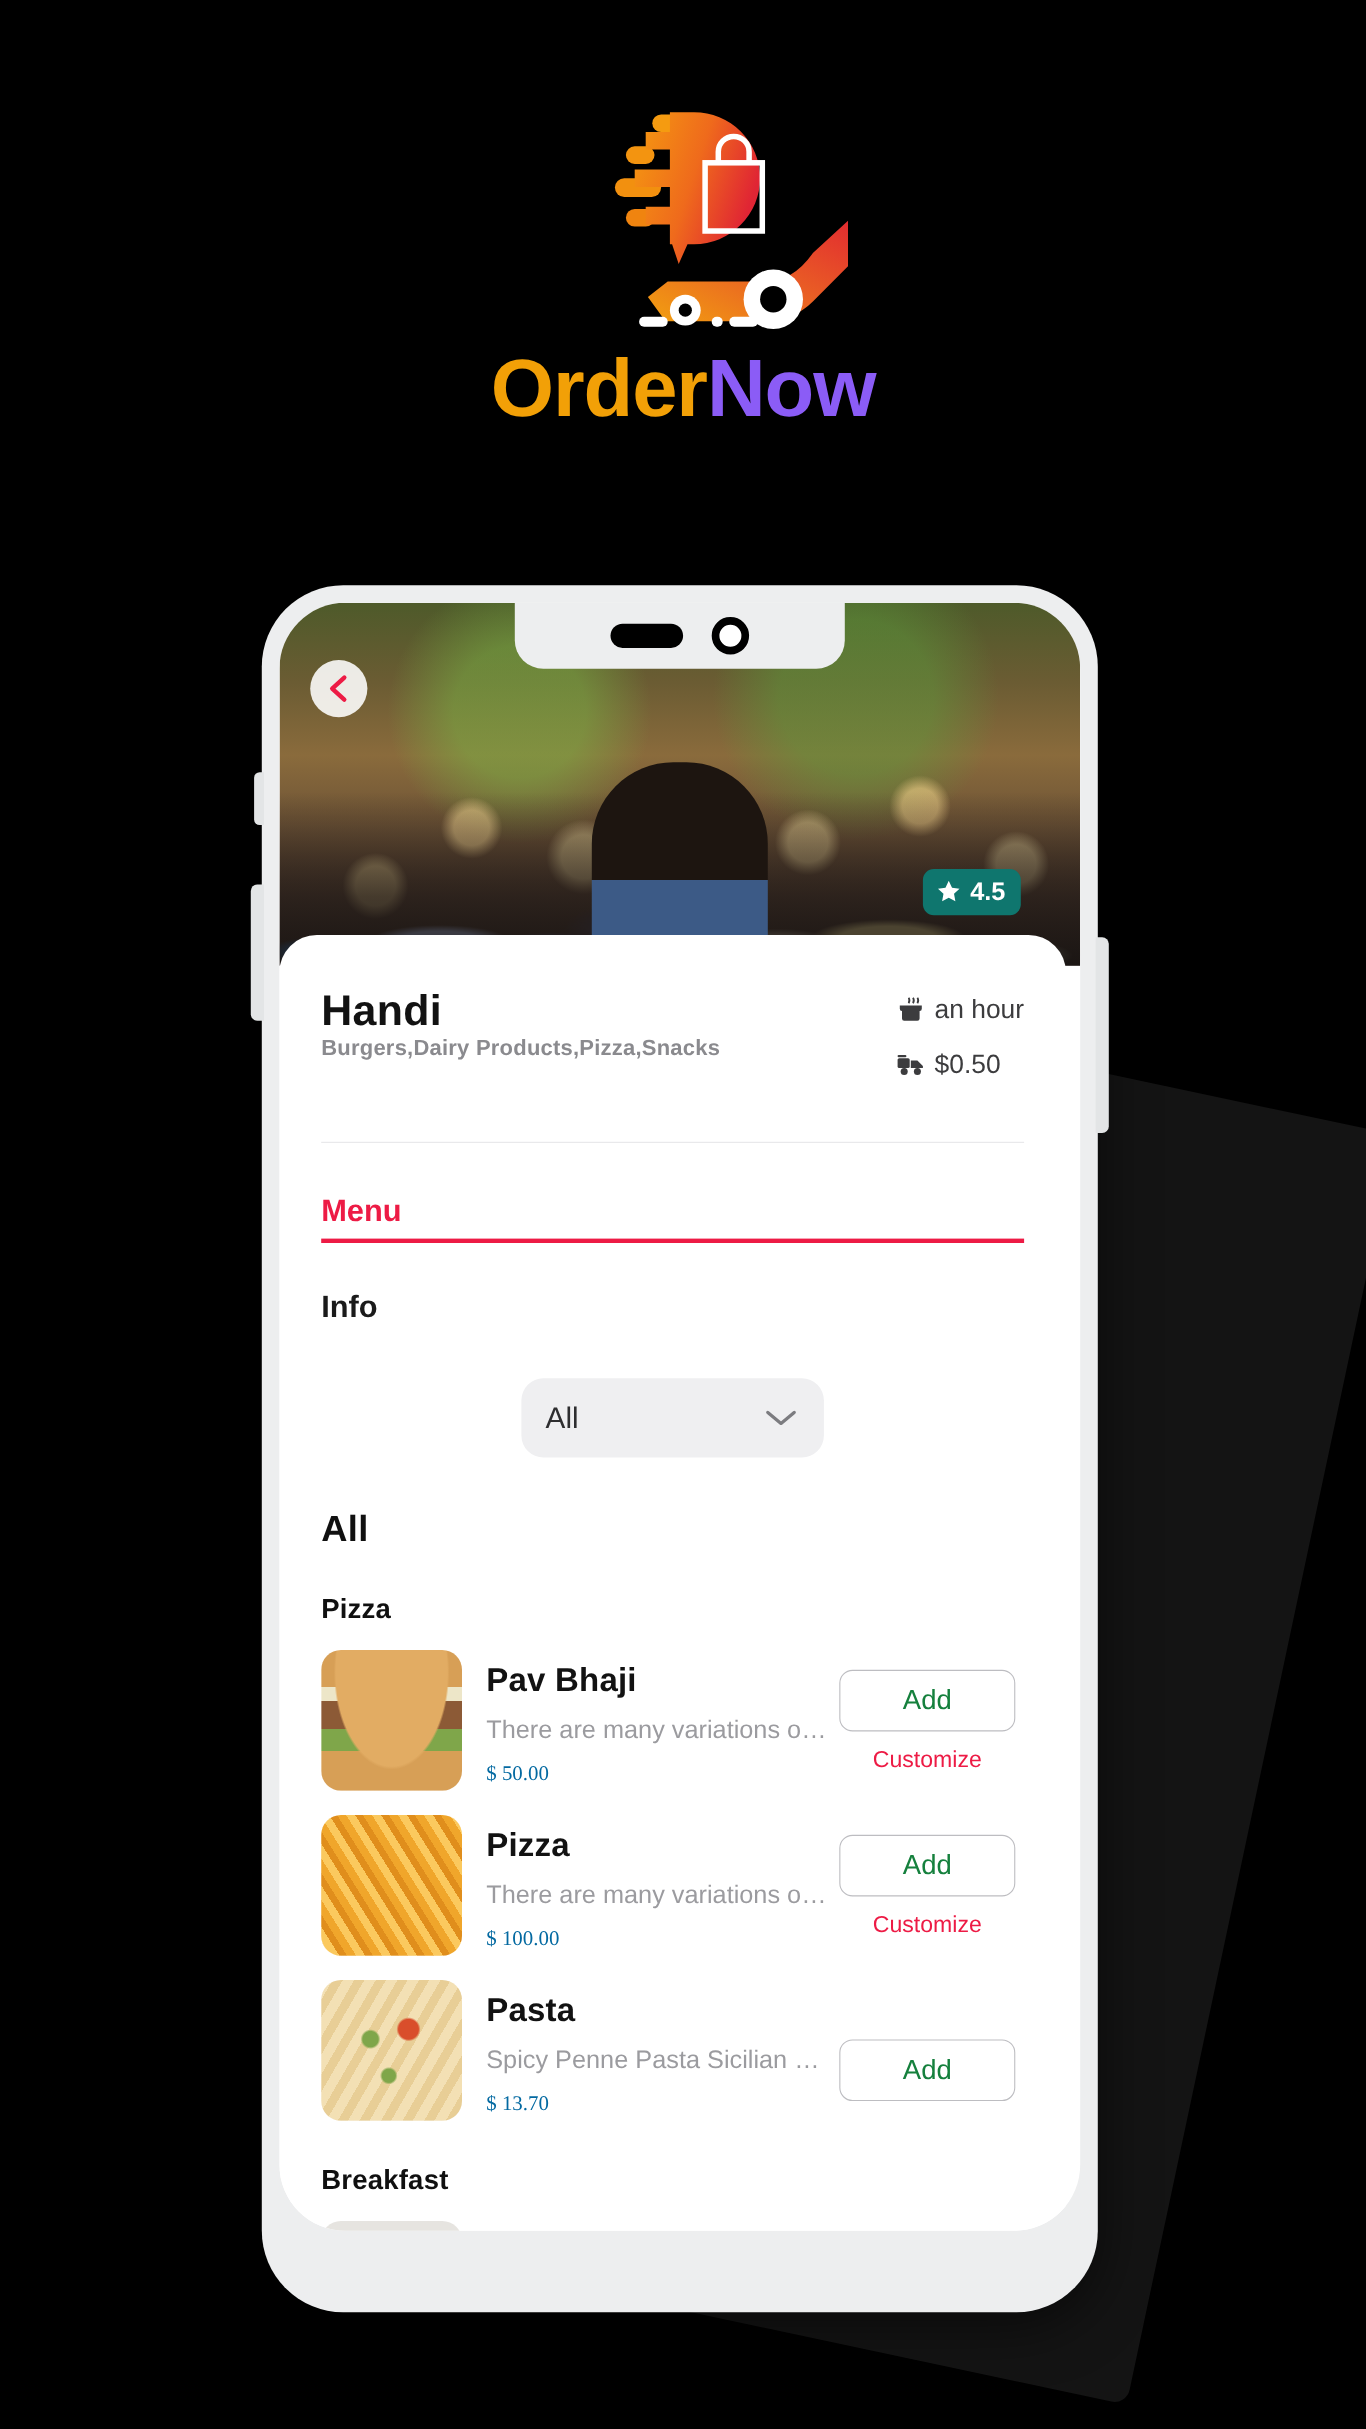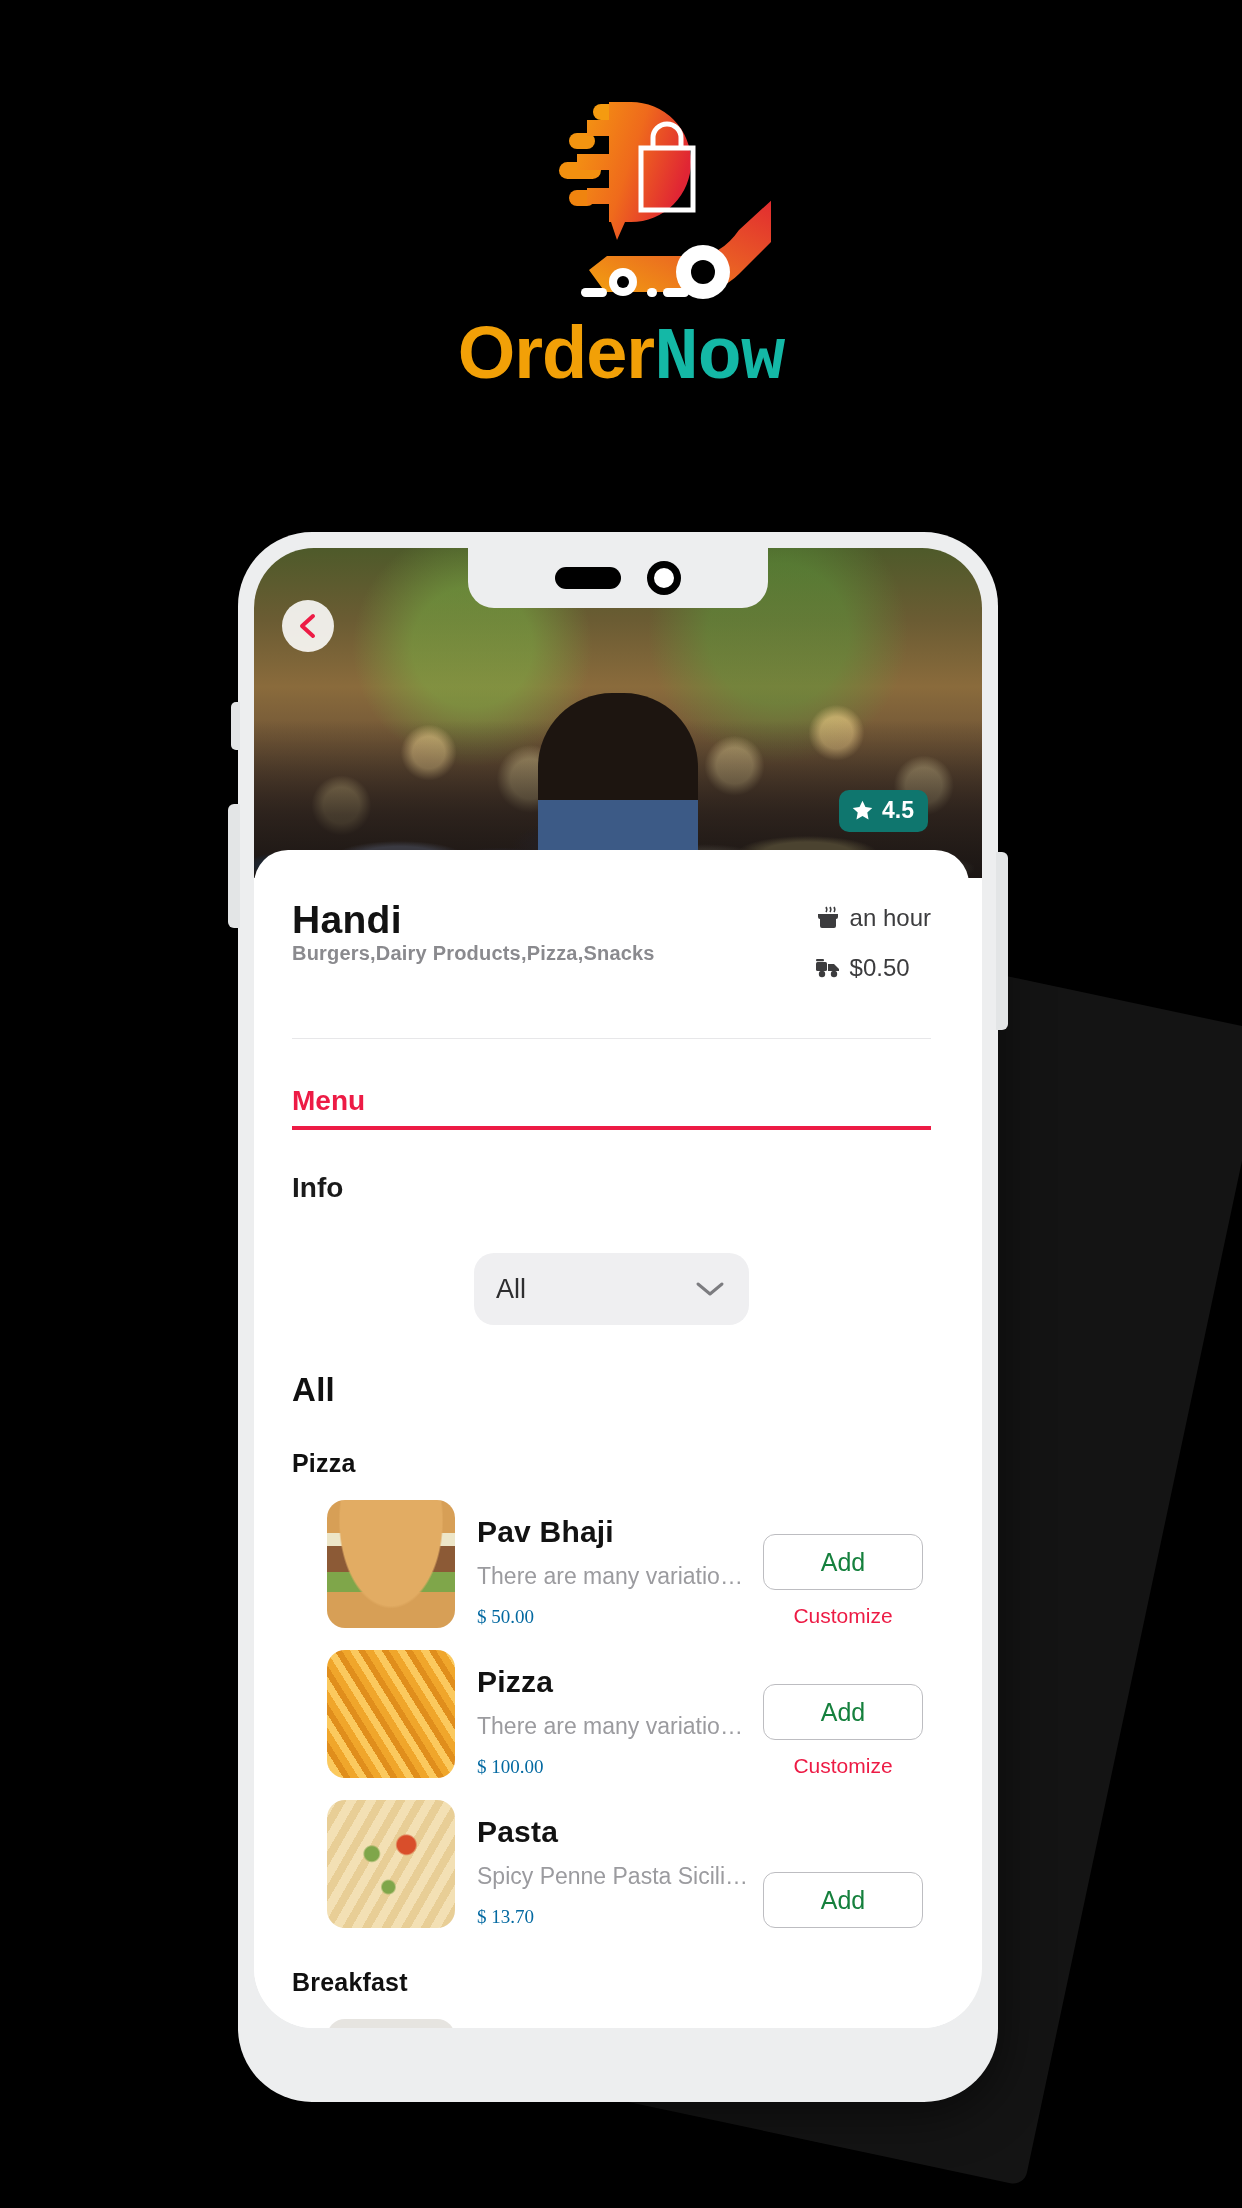--- a/index.html
+++ b/index.html
@@ -27,21 +27,21 @@
     display:flex; flex-direction:column; align-items:center;
     z-index:4;
   }
   .brand-mark{ width:300px; height:250px; }
   .brand-word{
     margin-top:6px;
     font-size:74px; font-weight:bold; letter-spacing:-1px;
     line-height:1;
   }
   .brand-word .w1{ color:#F2A007; }
-  .brand-word .w2{ color:#14b8a6;font-family:Liberation Mono, monospace; }
+  .brand-word .w2{ color:#8b5cf6; }
 
   
   .phone{
     position:absolute; left:238px; top:532px;
     width:760px; height:1570px;
     background:#EDEEEF;
     border-radius:74px;
     box-shadow:0 10px 50px rgba(0,0,0,.55);
     z-index:3;
   }
@@ -164,21 +164,21 @@
     width:275px; height:72px; background:#EFEFF1;
     border-radius:20px;
     display:flex; align-items:center; justify-content:space-between;
     padding:0 24px 0 22px;
   }
   .select-val{ font-size:27px; color:#2E2E30; }
 
   .section-all{ font-size:33px; font-weight:bold; color:#101010; margin-top:46px; letter-spacing:.3px; }
   .cat-title{ font-size:25px; font-weight:bold; color:#101010; margin-top:40px; letter-spacing:.2px; }
 
-  .item{ display:flex; align-items:flex-end; margin-top:22px;margin-left:35px; }
+  .item{ display:flex; align-items:center; margin-top:22px; }
   .item-thumb{ width:128px; height:128px; border-radius:18px; flex:0 0 128px; overflow:hidden; }
   .thumb-burger{
     background:
       radial-gradient(ellipse at 50% 16%, #E2AC63 0 56%, transparent 58%),
       linear-gradient(180deg,#D79F56 0 26%, #EDE6C8 26% 36%, #8C5A36 36% 56%, #7FA64A 56% 72%, #D79F56 72% 100%);
   }
   .thumb-fries{
     background:
       repeating-linear-gradient(58deg, #F0A62B 0 7px, #FBC95E 7px 14px, #E08E1C 14px 20px),
       #EFA72C;

